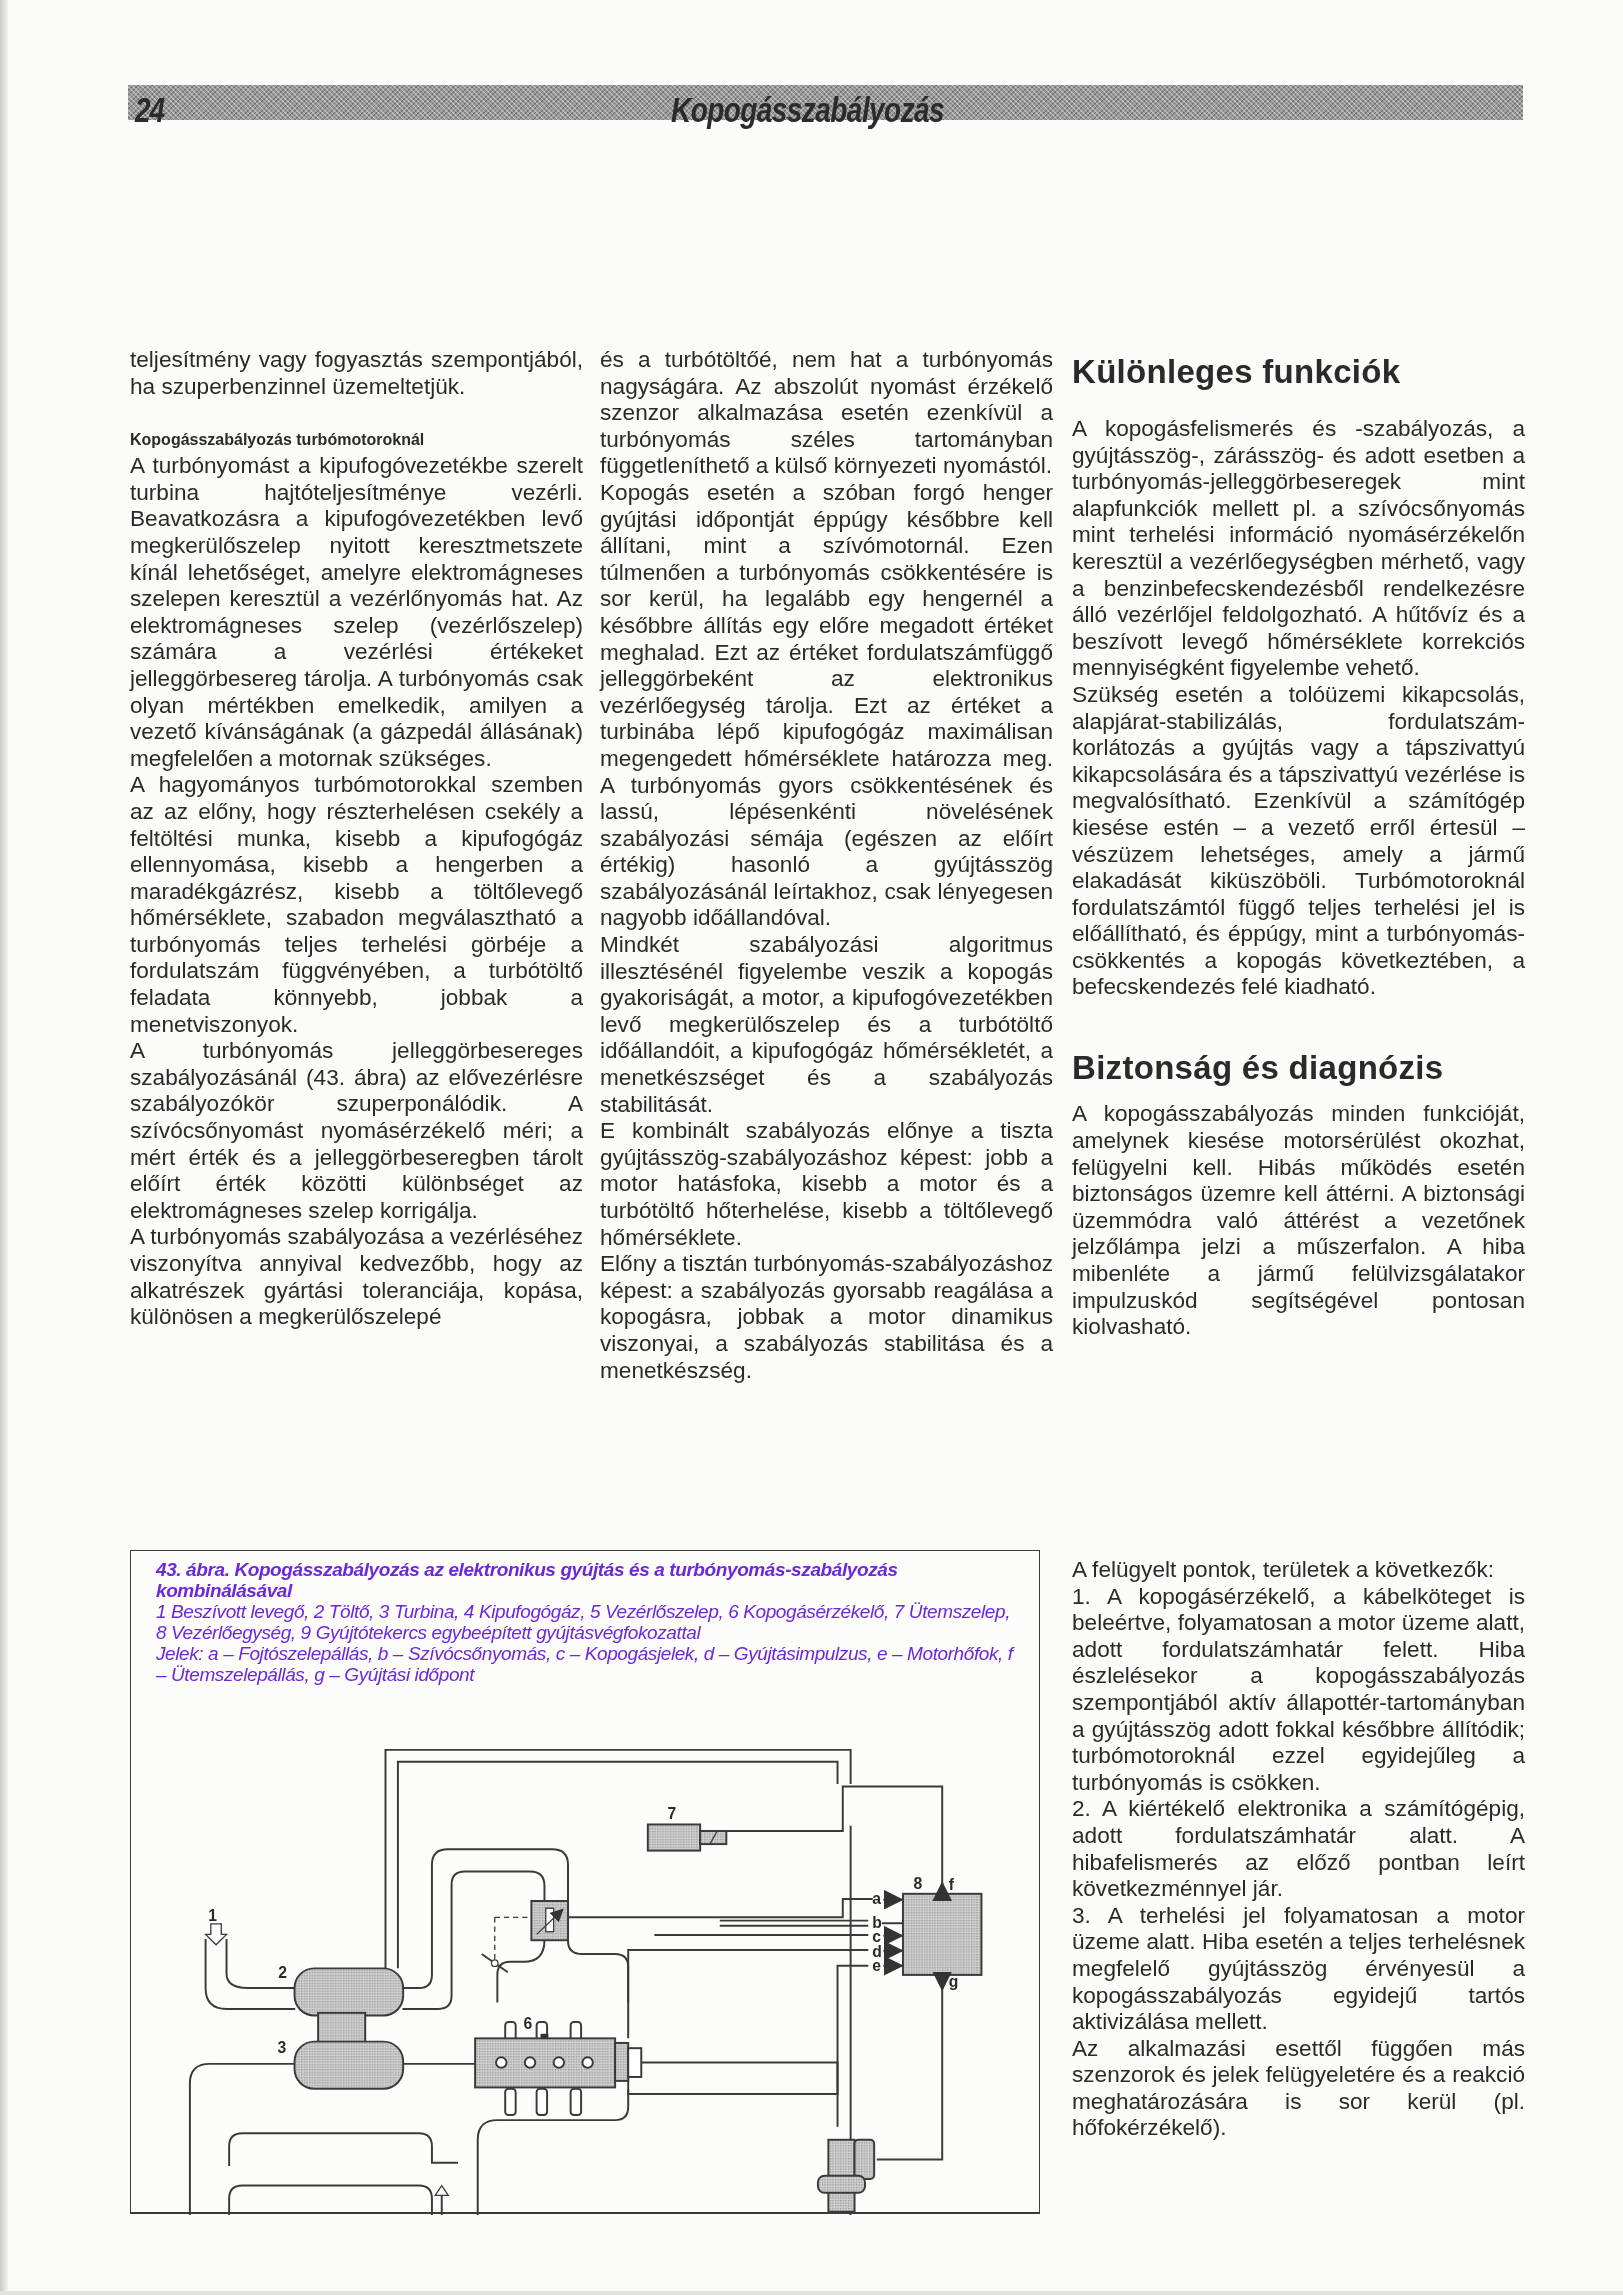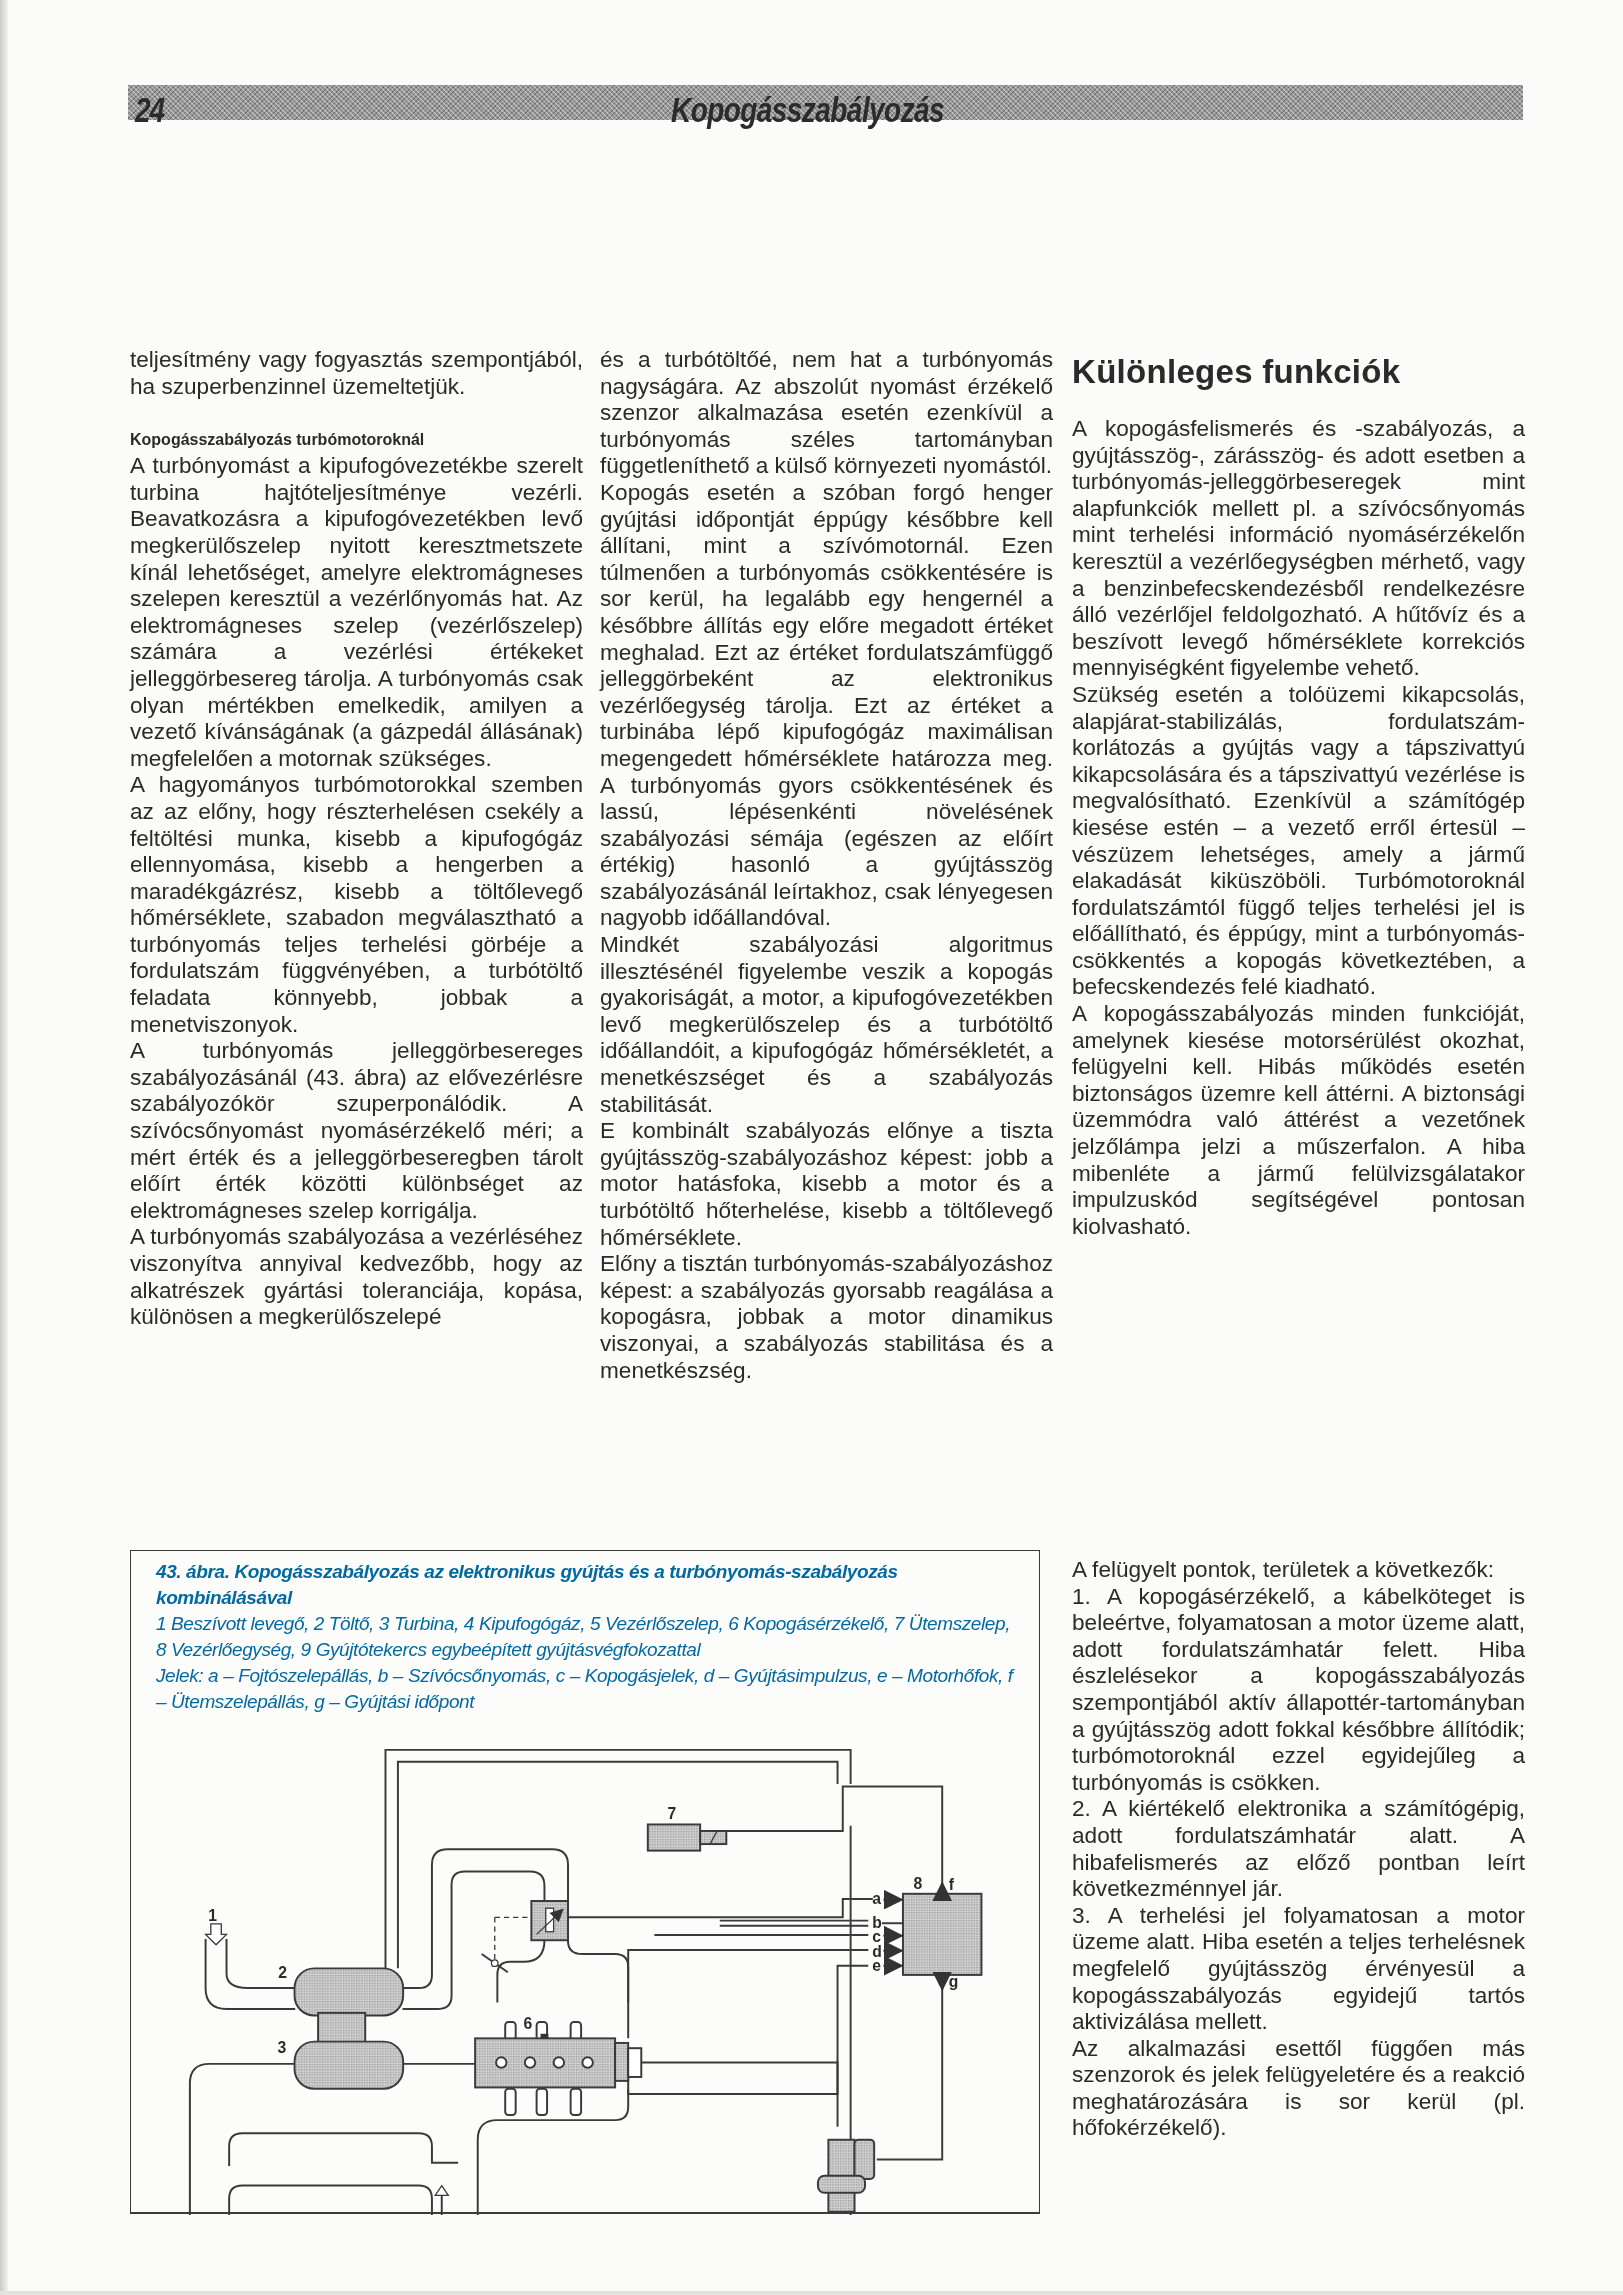--- a/index.html
+++ b/index.html
@@ -29,21 +29,21 @@
   .col-1 { left: 130px; top: 347px; width: 453px; }
   .col-2 { left: 600px; top: 347px; width: 453px; }
   .col-3 { left: 1072px; top: 352px; width: 453px; }
   .col-4 { left: 1072px; top: 1557px; width: 453px; }
 
   .figure-box {
     position: absolute; left: 130px; top: 1550px; width: 910px; height: 664px;
     border: 1.3px solid #3a3a3a; border-bottom-width: 2.6px; box-sizing: border-box;
     background: #fcfcfa;
   }
-  .figure-caption { position: absolute; left: 25px; top: 7.9px; width: 864px; font-size: 19px; line-height: 26px; font-style: italic; color: #0369a1; letter-spacing: -0.4px; }
+  .figure-caption { position: absolute; left: 25px; top: 7.9px; width: 864px; font-size: 19px; line-height: 21px; font-style: italic; color: #6d28d9; letter-spacing: -0.4px; }
   .figure-caption .cap-title { font-weight: bold; }
   .figure-caption p { margin: 0; }
   .diagram { position: absolute; left: 0; top: 0; }
 </style>
 </head>
 <body>
 
 <div class="scan-edge-left"></div>
 <div class="scan-edge-bottom"></div>
 
@@ -66,20 +66,21 @@
   <p>Kopogás esetén a szóban forgó henger gyújtási időpontját éppúgy későbbre kell állítani, mint a szívómotornál. Ezen túlmenően a turbónyomás csökkentésére is sor kerül, ha legalább egy hengernél a későbbre állítás egy előre megadott értéket meghalad. Ezt az értéket fordulatszámfüggő jelleggörbeként az elektronikus vezérlőegység tárolja. Ezt az értéket a turbinába lépő kipufogógáz maximálisan megengedett hőmérséklete határozza meg. A turbónyomás gyors csökkentésének és lassú, lépésenkénti növelésének szabályozási sémája (egészen az előírt értékig) hasonló a gyújtásszög szabályozásánál leírtakhoz, csak lényegesen nagyobb időállandóval.</p>
   <p>Mindkét szabályozási algoritmus illesztésénél figyelembe veszik a kopogás gyakoriságát, a motor, a kipufogóvezetékben levő megkerülőszelep és a turbótöltő időállandóit, a kipufogógáz hőmérsékletét, a menetkészséget és a szabályozás stabilitását.</p>
   <p>E kombinált szabályozás előnye a tiszta gyújtásszög-szabályozáshoz képest: jobb a motor hatásfoka, kisebb a motor és a turbótöltő hőterhelése, kisebb a töltőlevegő hőmérséklete.</p>
   <p>Előny a tisztán turbónyomás-szabályozáshoz képest: a szabályozás gyorsabb reagálása a kopogásra, jobbak a motor dinamikus viszonyai, a szabályozás stabilitása és a menetkészség.</p>
 </div>
 
 <div class="col col-3">
   <h2 class="section-heading">Különleges funkciók</h2>
   <p>A kopogásfelismerés és -szabályozás, a gyújtásszög-, zárásszög- és adott esetben a turbónyomás-jelleggörbeseregek mint alapfunkciók mellett pl. a szívócsőnyomás mint terhelési információ nyomásérzékelőn keresztül a vezérlőegységben mérhető, vagy a benzinbefecskendezésből rendelkezésre álló vezérlőjel feldolgozható. A hűtővíz és a beszívott levegő hőmérséklete korrekciós mennyiségként figyelembe vehető.</p>
   <p>Szükség esetén a tolóüzemi kikapcsolás, alapjárat-stabilizálás, fordulatszám-korlátozás a gyújtás vagy a tápszivattyú kikapcsolására és a tápszivattyú vezérlése is megvalósítható. Ezenkívül a számítógép kiesése estén – a vezető erről értesül – vészüzem lehetséges, amely a jármű elakadását kiküszöböli. Turbómotoroknál fordulatszámtól függő teljes terhelési jel is előállítható, és éppúgy, mint a turbónyomás-csökkentés a kopogás következtében, a befecskendezés felé kiadható.</p>
+  <h2 class="section-heading second">Biztonság és diagnózis</h2>
   <p>A kopogásszabályozás minden funkcióját, amelynek kiesése motorsérülést okozhat, felügyelni kell. Hibás működés esetén biztonságos üzemre kell áttérni. A biztonsági üzemmódra való áttérést a vezetőnek jelzőlámpa jelzi a műszerfalon. A hiba mibenléte a jármű felülvizsgálatakor impulzuskód segítségével pontosan kiolvasható.</p>
 </div>
 
 <div class="col col-4">
   <p>A felügyelt pontok, területek a következők:</p>
   <p>1. A kopogásérzékelő, a kábelköteget is beleértve, folyamatosan a motor üzeme alatt, adott fordulatszámhatár felett. Hiba észlelésekor a kopogásszabályozás szempontjából aktív állapottér-tartományban a gyújtásszög adott fokkal későbbre állítódik; turbómotoroknál ezzel egyidejűleg a turbónyomás is csökken.</p>
   <p>2. A kiértékelő elektronika a számítógépig, adott fordulatszámhatár alatt. A hibafelismerés az előző pontban leírt következménnyel jár.</p>
   <p>3. A terhelési jel folyamatosan a motor üzeme alatt. Hiba esetén a teljes terhelésnek megfelelő gyújtásszög érvényesül a kopogásszabályozás egyidejű tartós aktivizálása mellett.</p>
   <p>Az alkalmazási esettől függően más szenzorok és jelek felügyeletére és a reakció meghatározására is sor kerül (pl. hőfokérzékelő).</p>
 </div>

